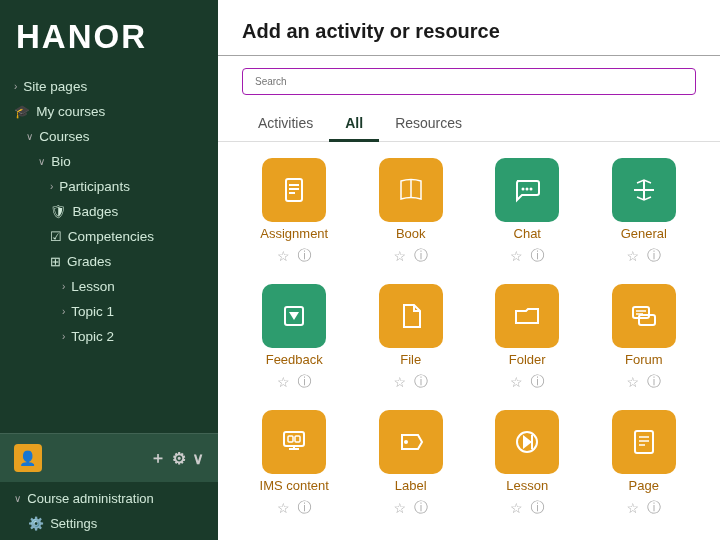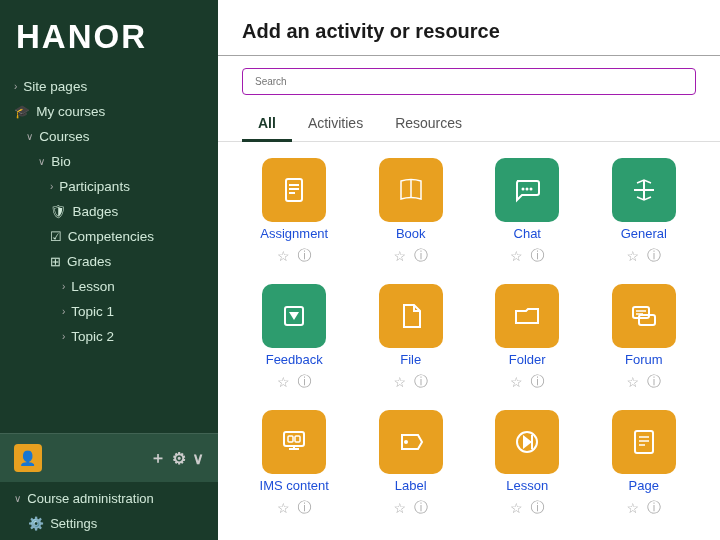--- a/index.html
+++ b/index.html
@@ -137,21 +137,21 @@
       border-radius: 10px;
       display: flex; align-items: center; justify-content: center;
       font-size: 26px;
       color: #fff;
       cursor: pointer;
     }
     .bg-orange { background: #e8a020; }
     .bg-green { background: #2d9c6e; }
     .activity-label {
       font-size: 13px;
-      color: #1d4ed8;
+      color: #a16207;
       text-align: center;
     }
     .activity-actions {
       display: flex; gap: 8px; align-items: center;
       margin-top: 2px;
     }
     .star-icon { color: #aaa; font-size: 14px; cursor: pointer; }
     .info-icon { color: #aaa; font-size: 14px; cursor: pointer; background: none; border: none; cursor: pointer; }
   </style>
 </head>
@@ -231,22 +231,22 @@
 </div>
 
 <div class="main">
   <div class="dialog-header">
     <h2 class="dialog-title">Add an activity or resource</h2>
   </div>
 
   <input class="search-bar" type="text" placeholder="Search" style="">
 
   <div class="tabs">
+    <div class="tab">Activities</div>
     <div class="tab active">All</div>
-    <div class="tab">Activities</div>
     <div class="tab">Resources</div>
   </div>
 
   <div class="activities-grid">
 
     <div class="activity-item">
       <div class="activity-icon bg-orange">
         <svg width="30" height="30" viewBox="0 0 30 30" fill="none">
           <rect x="7" y="4" width="16" height="22" rx="2" stroke="white" stroke-width="2" fill="none"></rect>
           <line x1="10" y1="10" x2="20" y2="10" stroke="white" stroke-width="2"></line>

